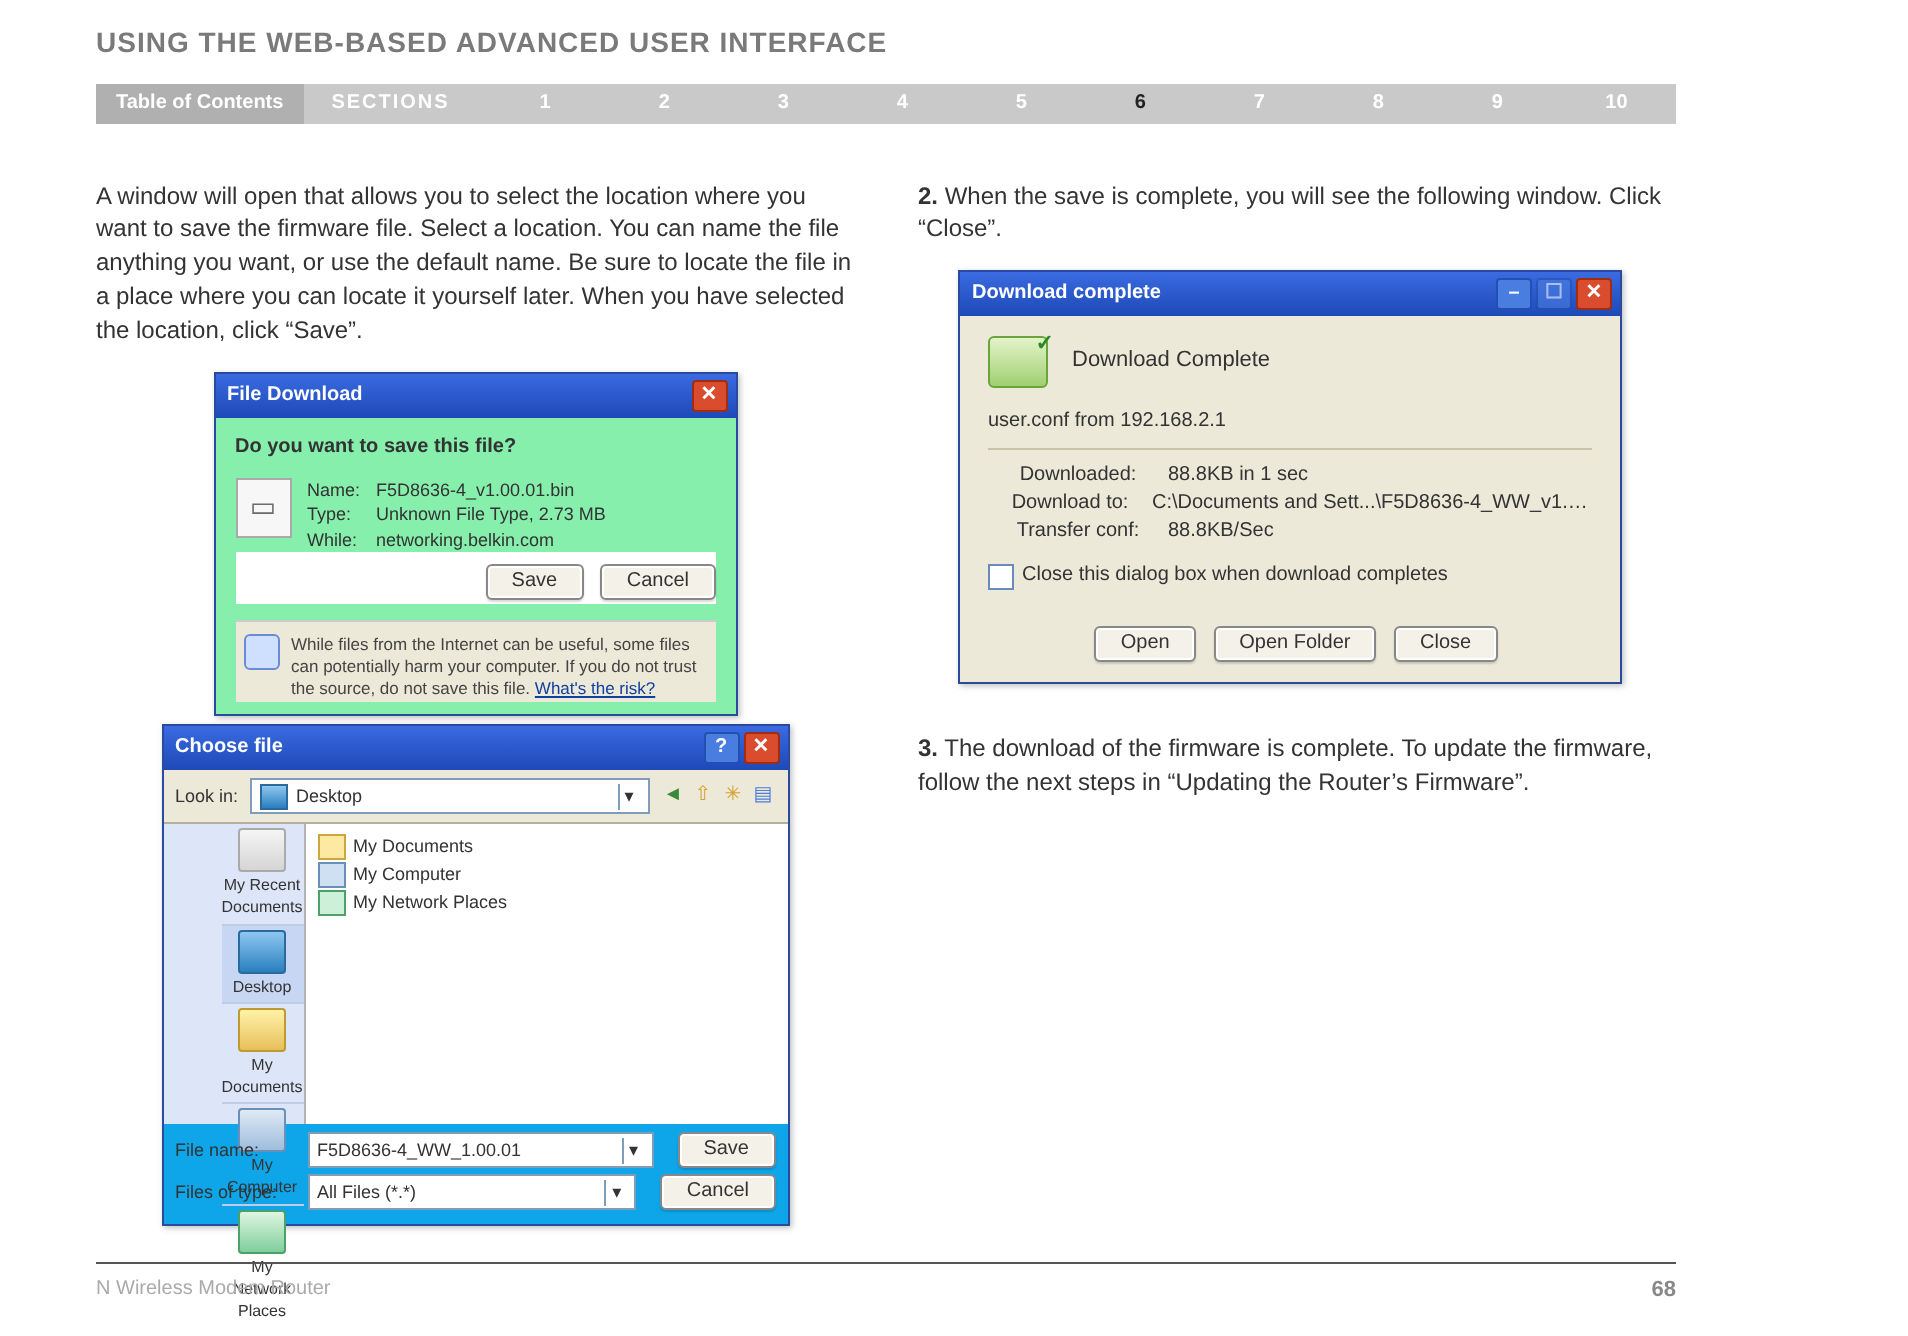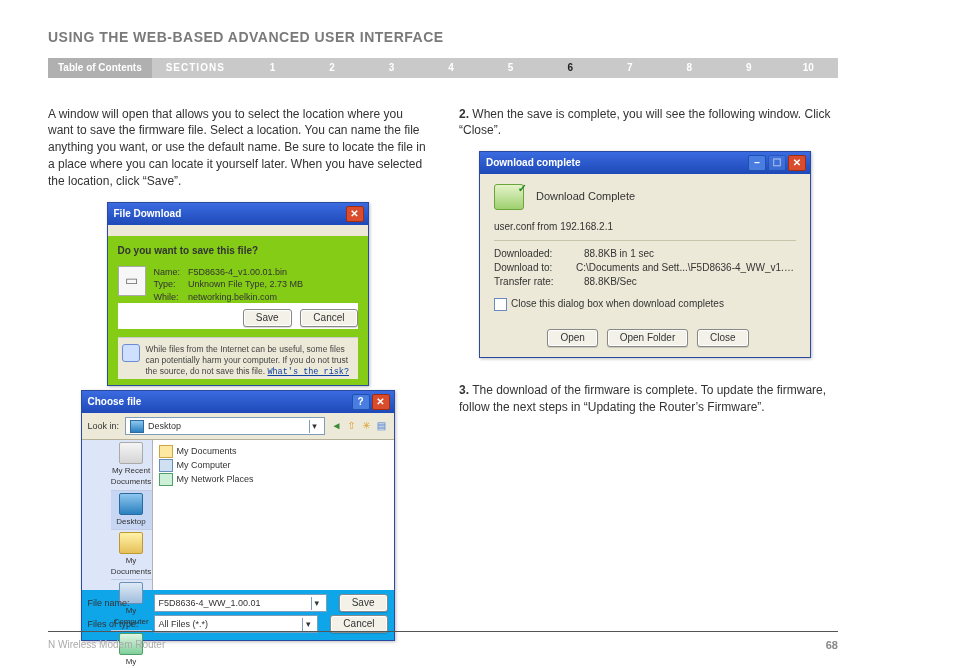--- a/index.html
+++ b/index.html
@@ -11,21 +11,21 @@
     color: #333;
     background: #fff;
     font-size: 12px;
     line-height: 1.4;
   }
   .page {
     position: relative;
     width: 886px;
     height: 668px;
     box-sizing: border-box;
-    padding: 28px 48px 20px 48px;
+    padding: 12px 48px 20px 48px;
   }
   .title {
     font-size: 14px;
     font-weight: bold;
     letter-spacing: 0.5px;
     color: #7a7a7a;
     margin-bottom: 10px;
   }
   .navbar {
     display: flex;
@@ -119,41 +119,41 @@
     background:#f4f2e8;
     border-radius:3px;
     padding:1px 12px;
     font-size:10px;
     margin-left:6px;
     box-shadow:inset 0 0 0 1px #fff, 0 1px 1px rgba(0,0,0,.15);
   }
 
   
   .fd-window { width: 260px; margin: 8px auto 4px auto; }
-  .fd-body { padding:8px 10px 6px 10px; background:#84cc16;margin-top:11px; }
+  .fd-body { padding:8px 10px 6px 10px; background:#86efac; }
   .fd-q { font-weight:bold; font-size:10px; margin-bottom:8px; }
   .fd-row { display:flex; gap:8px; }
   .fd-icon {
     width:26px;height:28px;border:1px solid #aaa;background:#f7f7f7;
     display:flex;align-items:center;justify-content:center;font-size:14px;color:#6b6b6b;
   }
   .fd-meta { font-size:9px; line-height:1.4; }
   .fd-meta .lbl { display:inline-block; width:32px; }
   .fd-warn {
     margin-top:8px;
     border-top:1px solid #ccc;
     padding:6px 4px 2px 4px;
     display:flex; gap:6px; font-size:8.5px; line-height:1.25; color:#444;
     background:#ece9d8;
   }
   .shield-icon {
     width:16px;height:16px;flex-shrink:0;border-radius:3px;
     background:#cfe0ff;border:1px solid #6a8cd8;
   }
-  .fd-warn a { color:#1040a0; text-decoration:underline;font-family:Liberation Mono, monospace; }
+  .fd-warn a { color:#1040a0; text-decoration:underline; }
 
   
   .cf-window { width: 312px; margin: 4px auto 0 auto; }
   .cf-toolbar {
     background:#ece9d8; padding:4px 6px; display:flex; align-items:center; gap:6px; font-size:9px;
     border-bottom:1px solid #b5b097;
   }
   .cf-look-input {
     flex:1;border:1px solid #7f9db9;background:#fff;height:16px;padding:0 4px;display:flex;align-items:center;gap:4px;
   }
@@ -199,21 +199,21 @@
   
   .dc-window { width: 330px; margin: 8px 0 0 20px;}
   .dc-body { background:#ece9d8; padding:10px 14px 10px 14px; }
   .dc-toprow { display:flex;align-items:center;gap:12px;margin-bottom:10px;}
   .dc-icon { width:28px;height:24px;border-radius:3px;background:linear-gradient(#e4f3c9,#9fd070);border:1px solid #6aa53a;position:relative;}
   .dc-icon::after{content:"✓";position:absolute;right:-4px;top:-4px;color:#2a8a2a;font-size:11px;font-weight:bold;}
   .dc-title2 { font-size:11px;}
   .dc-file { font-size:10px; margin-bottom:6px;}
   .dc-hr { border:none;border-top:1px solid #c9c3a8;margin:4px 0 6px 0;}
   .dc-table { font-size:10px;}
-  .dc-trow { display:flex;}
+  .dc-trow { display:flex;text-align:center;}
   .dc-trow .k { width:90px;}
   .dc-check { display:flex;align-items:center;gap:4px;font-size:10px;margin-top:8px;}
   .dc-cb { width:11px;height:11px;border:1px solid #6b8bc0;background:#fff;}
   .dc-footer { background:#ece9d8;padding:8px 10px 10px 10px;text-align:center;}
 
   .footer {
     position: absolute;
     left: 48px; right: 48px; bottom: 16px;
     border-top: 1px solid #555;
     padding-top: 6px;
@@ -389,21 +389,21 @@
           <div class="dc-table">
             <div class="dc-trow">
                 <span class="k">Downloaded:</span>
                 <span>88.8KB in 1 sec</span>
               </div>
             <div class="dc-trow">
                 <span class="k">Download to:</span>
                 <span style="white-space:nowrap;overflow:hidden;text-overflow:ellipsis;max-width:220px;display:inline-block;">C:\Documents and Sett...\F5D8636-4_WW_v1.00.01.bin</span>
               </div>
             <div class="dc-trow">
-                <span class="k">Transfer rate:</span>
+                <span class="k">Transfer conf:</span>
                 <span>88.8KB/Sec</span>
               </div>
           </div>
           <div class="dc-check">
             <div class="dc-cb"></div>
             <span>Close this dialog box when download completes</span>
           </div>
         </div>
         <div class="dc-footer">
           <span class="xp-btn">Open</span>

